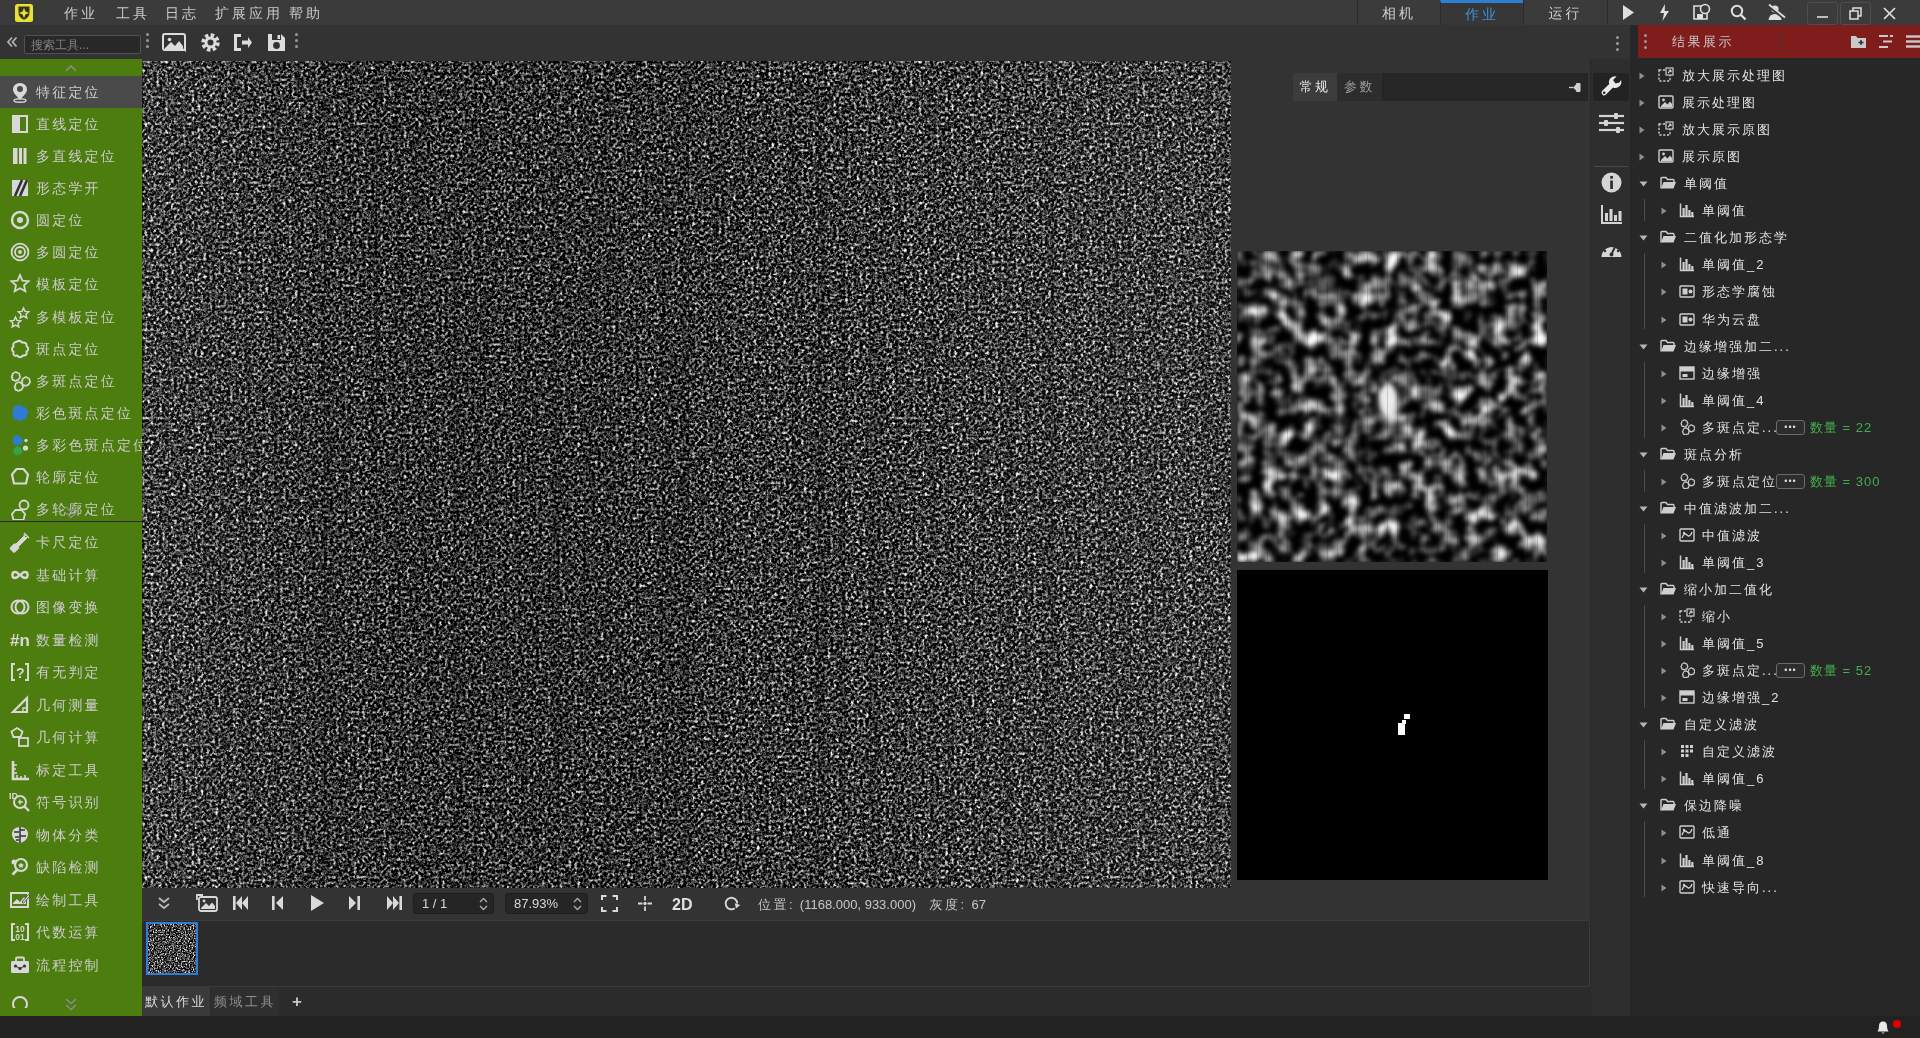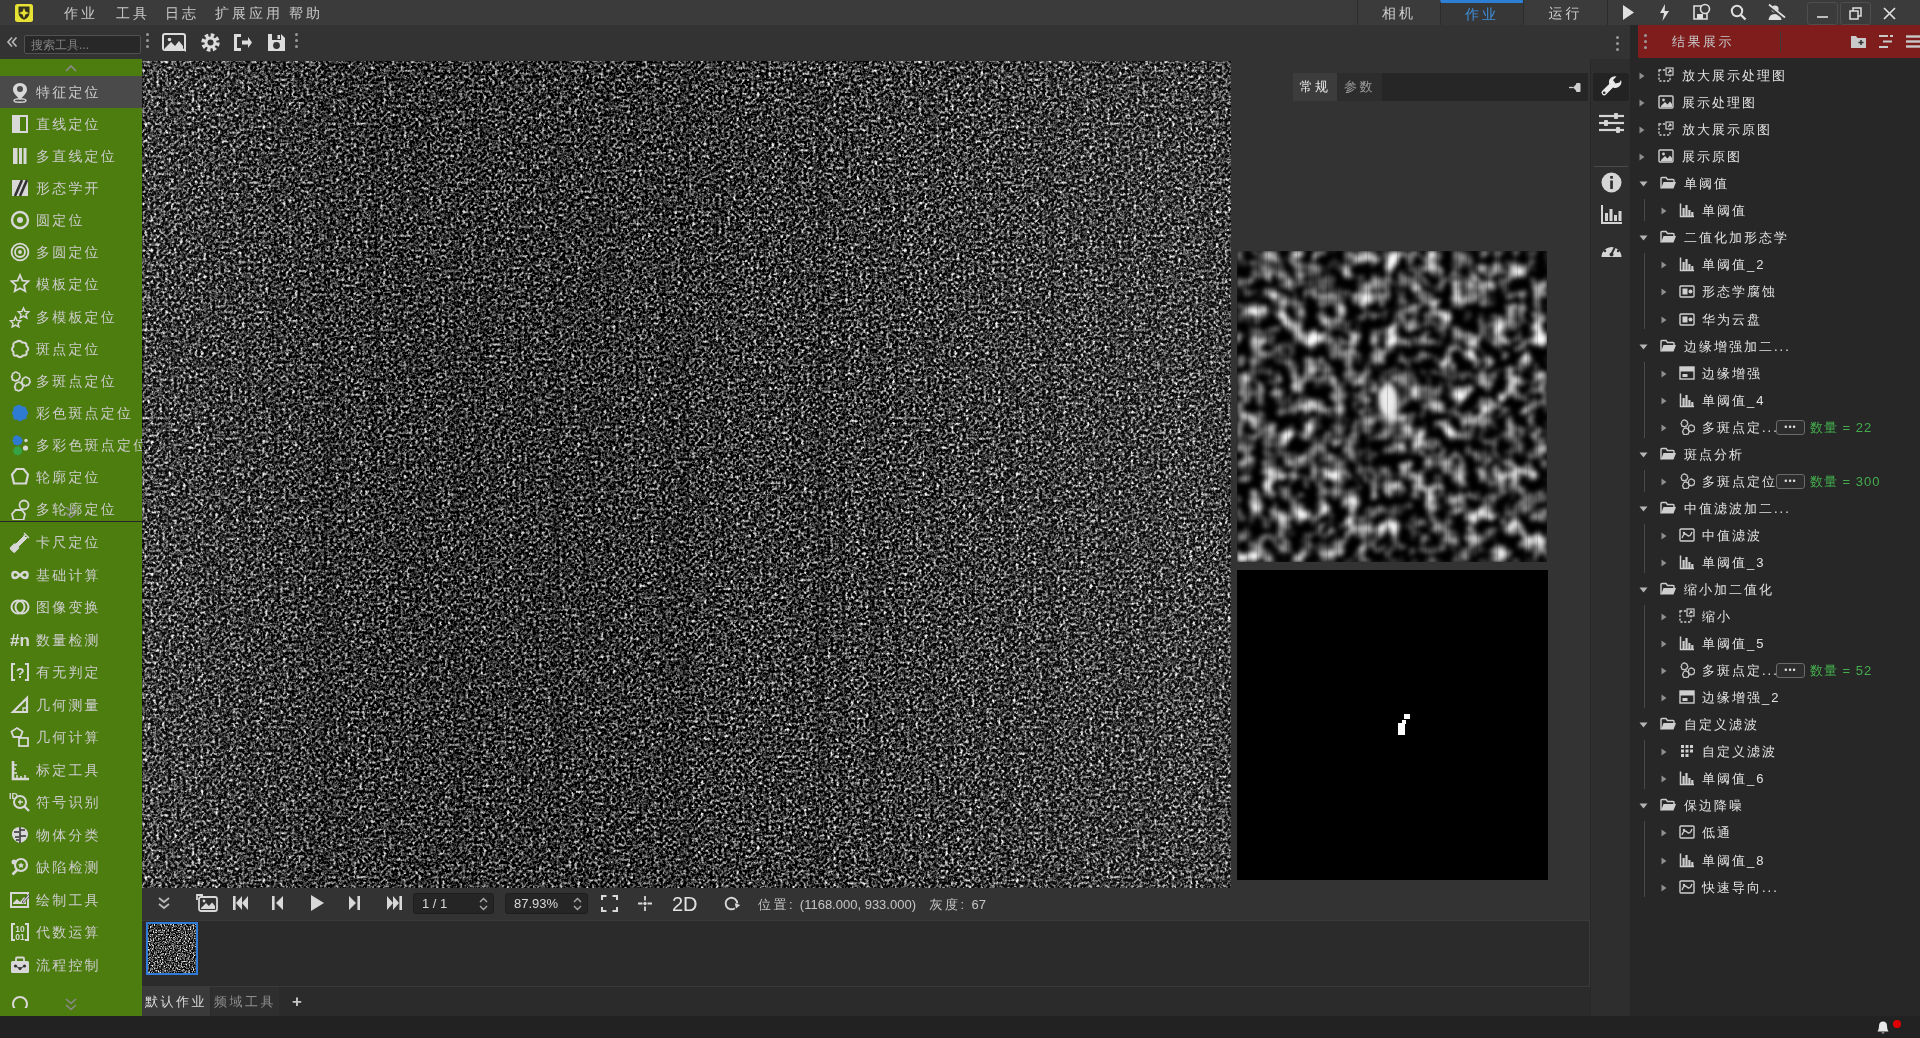--- a/index.html
+++ b/index.html
@@ -947,21 +947,21 @@
         <path d="M16 12 V16 H11.5"></path>
         <path d="M5.5 16 H1 V12"></path>
       </g>
     </svg>
 <svg class="abs" style="left:495px;top:7px" width="16" height="17" viewBox="0 0 16 17">
       <g stroke="#d9d9d9" stroke-width="1.8">
         <path d="M8 1 V5.5 M8 11.5 V16 M1 8.5 H5.5 M10.5 8.5 H15"></path>
       </g>
       <circle cx="8" cy="8.5" r="1.7" fill="#d9d9d9"></circle>
     </svg>
-<div class="abs" style="left:530px;top:0;height:32px;line-height:33px;font-size:20px;font-weight:normal;color:#e2e2e2">2D</div>
+<div class="abs" style="left:530px;top:0;height:32px;line-height:33px;font-size:16px;font-weight:bold;color:#e2e2e2">2D</div>
 <svg class="abs" style="left:580px;top:7px" width="19" height="17" viewBox="0 0 19 17">
       <path d="M15.2 8.5 a5.8 5.8 0 1 0 -2.4 4.7" fill="none" stroke="#d9d9d9" stroke-width="1.9"></path>
       <path d="M18.3 10 L14 13.6 L12.8 8.2 Z" fill="#d9d9d9"></path>
     </svg>
 <div id="posinfo"><span class="cjk12">位置</span>:&nbsp; (1168.000, 933.000) <span class="cjk12" style="margin-left:10px">灰度</span>:&nbsp; 67</div>
 </div>
 
 <div id="filmstrip">
     <div id="thumb">
       <svg width="48" height="49" viewBox="0 0 48 49">

